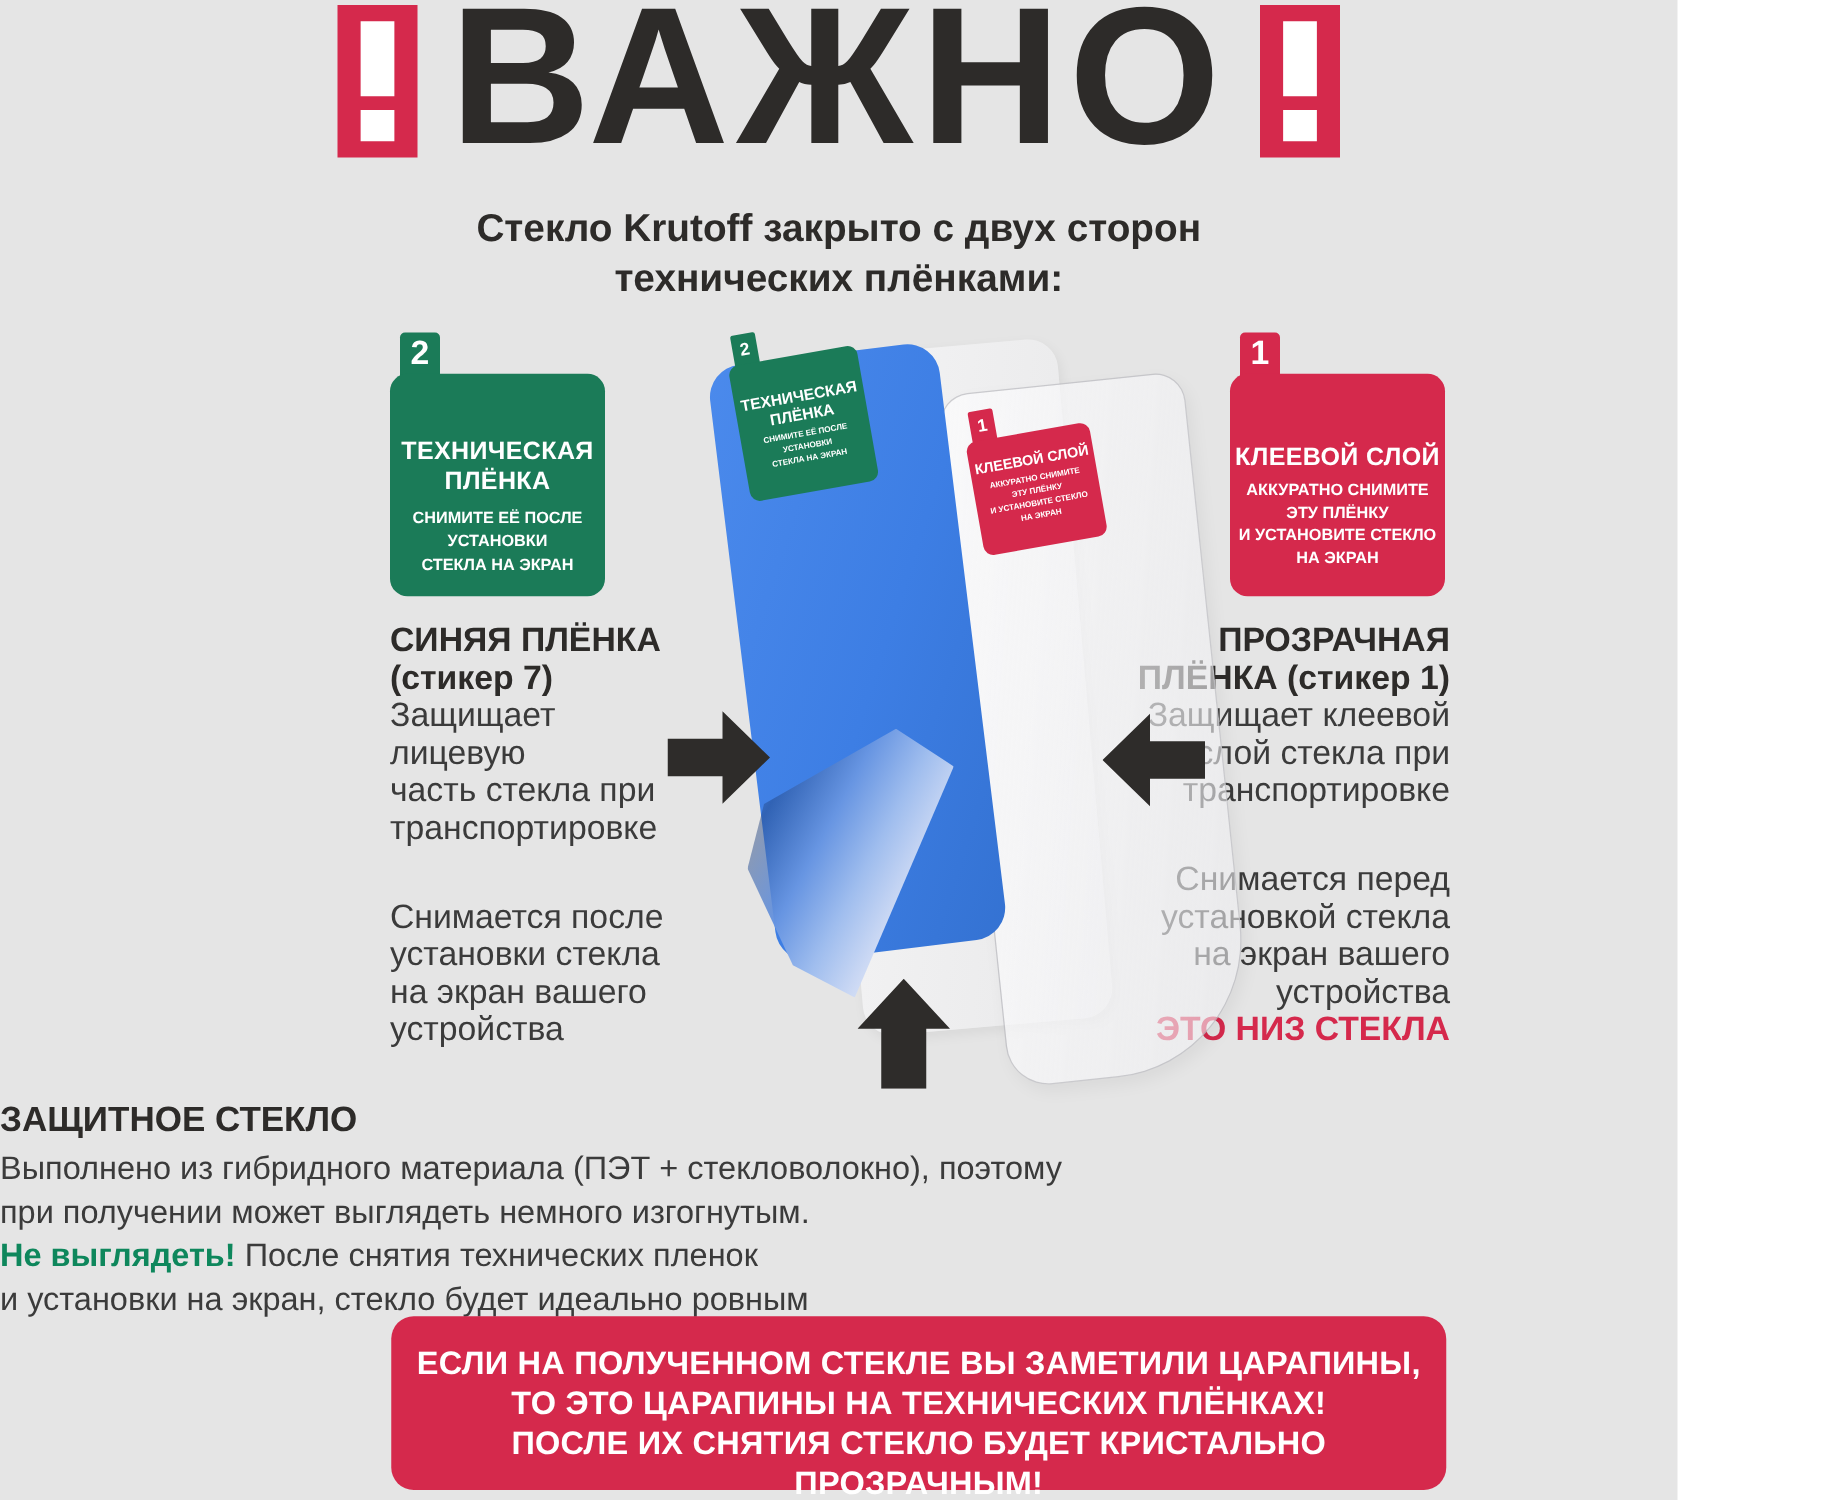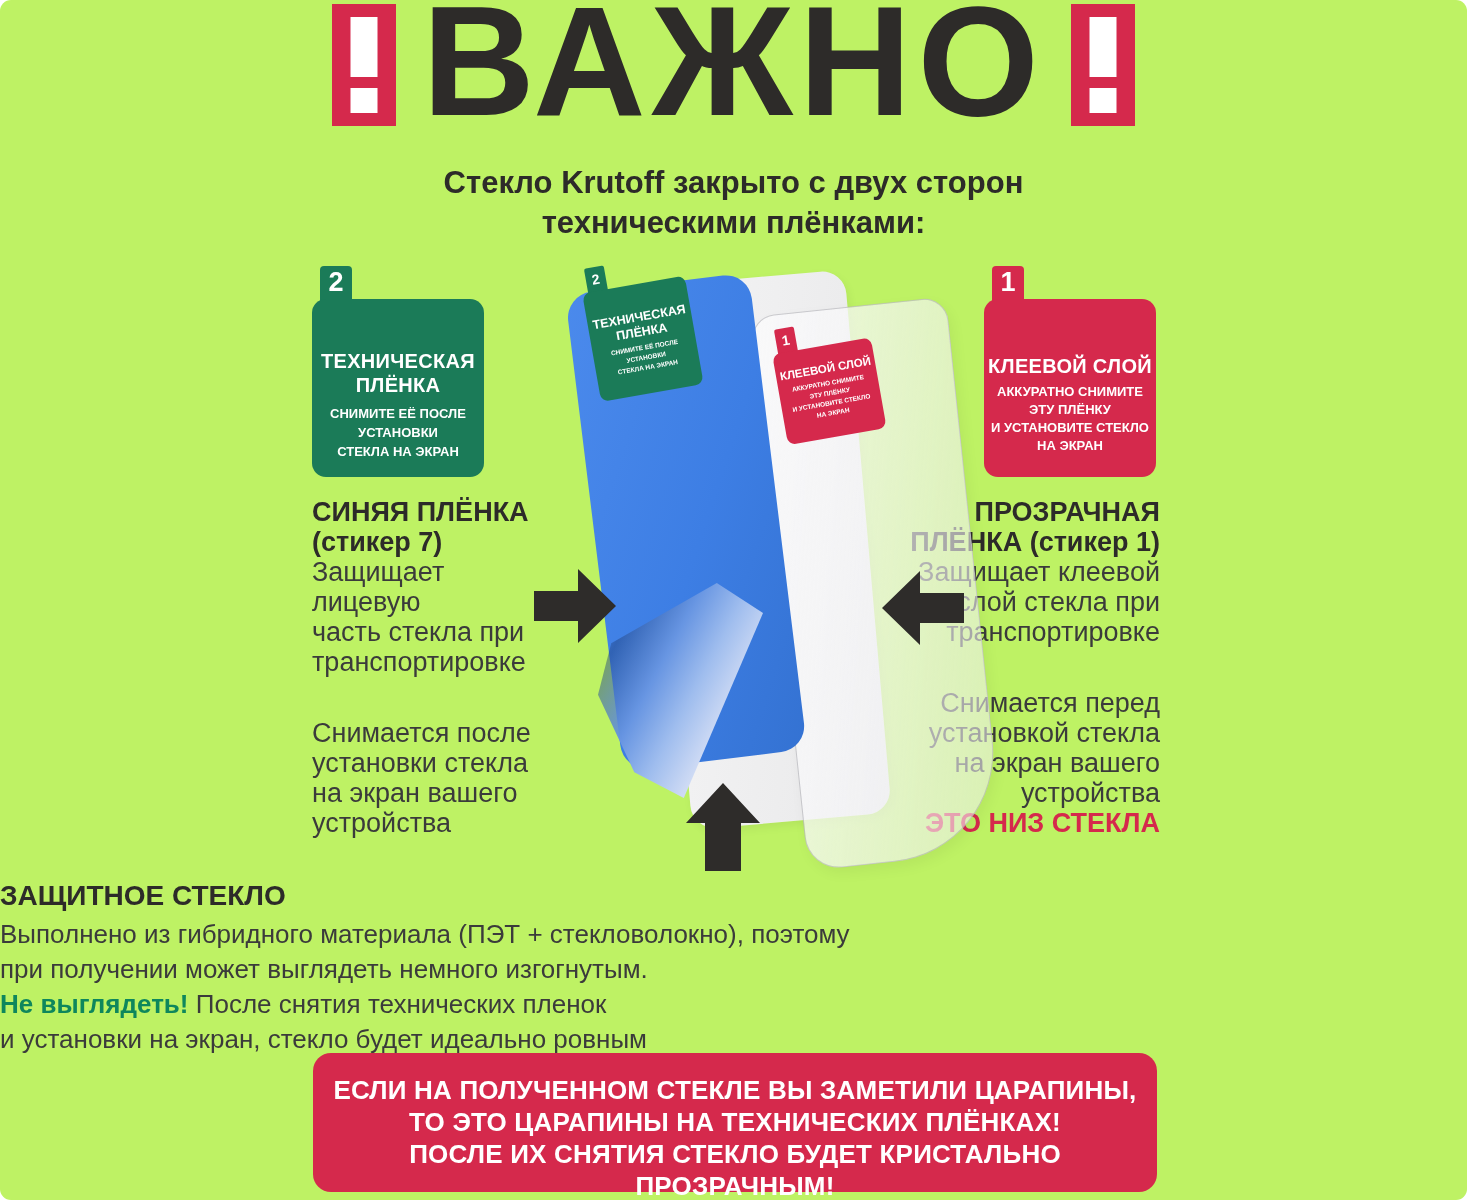--- a/index.html
+++ b/index.html
@@ -1,18 +1,18 @@
 <!DOCTYPE html>
 <html style="--red: #d5294c; --green: #1b7b58; --green_text: #0e875c; --blue: #3d7ee4; --dark: #2d2b29; --body_text: #3b3b3b; --arrow: #2e2c2a;"><head>
 <meta charset="utf-8">
 <style>
   html,body{margin:0;padding:0;background:#ffffff;}
   .canvas{
-    position:relative;width:1467px;height:1200px;background:#bef264;
-    font-family:"Liberation Sans",sans-serif;overflow:hidden;color:var(--dark,#2d2b29);border-radius:11px;
+    position:relative;width:1342px;height:1200px;background:#e5e5e5;
+    font-family:"Liberation Sans",sans-serif;overflow:hidden;color:var(--dark,#2d2b29);
   }
   
   .header-row{position:absolute;top:4px;left:0;right:0;display:flex;justify-content:center;align-items:center;gap:26px;}
   .excl-box{position:relative;width:64px;height:122px;background:var(--red,#d5294c);flex:0 0 auto;}
   .excl-bar{position:absolute;left:50%;transform:translateX(-50%);top:13px;width:27px;height:60px;background:#fff;}
   .excl-dot{position:absolute;left:50%;transform:translateX(-50%);bottom:13px;width:27px;height:25px;background:#fff;}
   .big-title{font-size:156px;font-weight:bold;letter-spacing:6px;line-height:118px;color:var(--dark,#2d2b29);transform:translateY(-4px);}
   .subtitle{position:absolute;top:163px;left:0;right:0;text-align:center;font-weight:bold;font-size:31px;line-height:40px;color:var(--dark,#2d2b29);}
   
   .sticker{position:absolute;width:172px;}
@@ -87,21 +87,21 @@
       <div class="excl-dot"></div>
     </div>
     <div class="big-title">ВАЖНО</div>
     <div class="excl-box">
       <div class="excl-bar"></div>
       <div class="excl-dot"></div>
     </div>
   </div>
   <div class="subtitle">
     <div>Стекло Krutoff закрыто с двух сторон</div>
-    <div>техническими плёнками:</div>
+    <div>технических плёнками:</div>
   </div>
 
   <div class="sticker green" style="left:312px;top:266px;">
     <div class="tab">2</div>
     <div class="bodyx">
       <div class="st-title">ТЕХНИЧЕСКАЯ</div>
       <div class="st-title">ПЛЁНКА</div>
       <div class="st-sub first">СНИМИТЕ ЕЁ ПОСЛЕ</div>
       <div class="st-sub">УСТАНОВКИ</div>
       <div class="st-sub">СТЕКЛА НА ЭКРАН</div>

